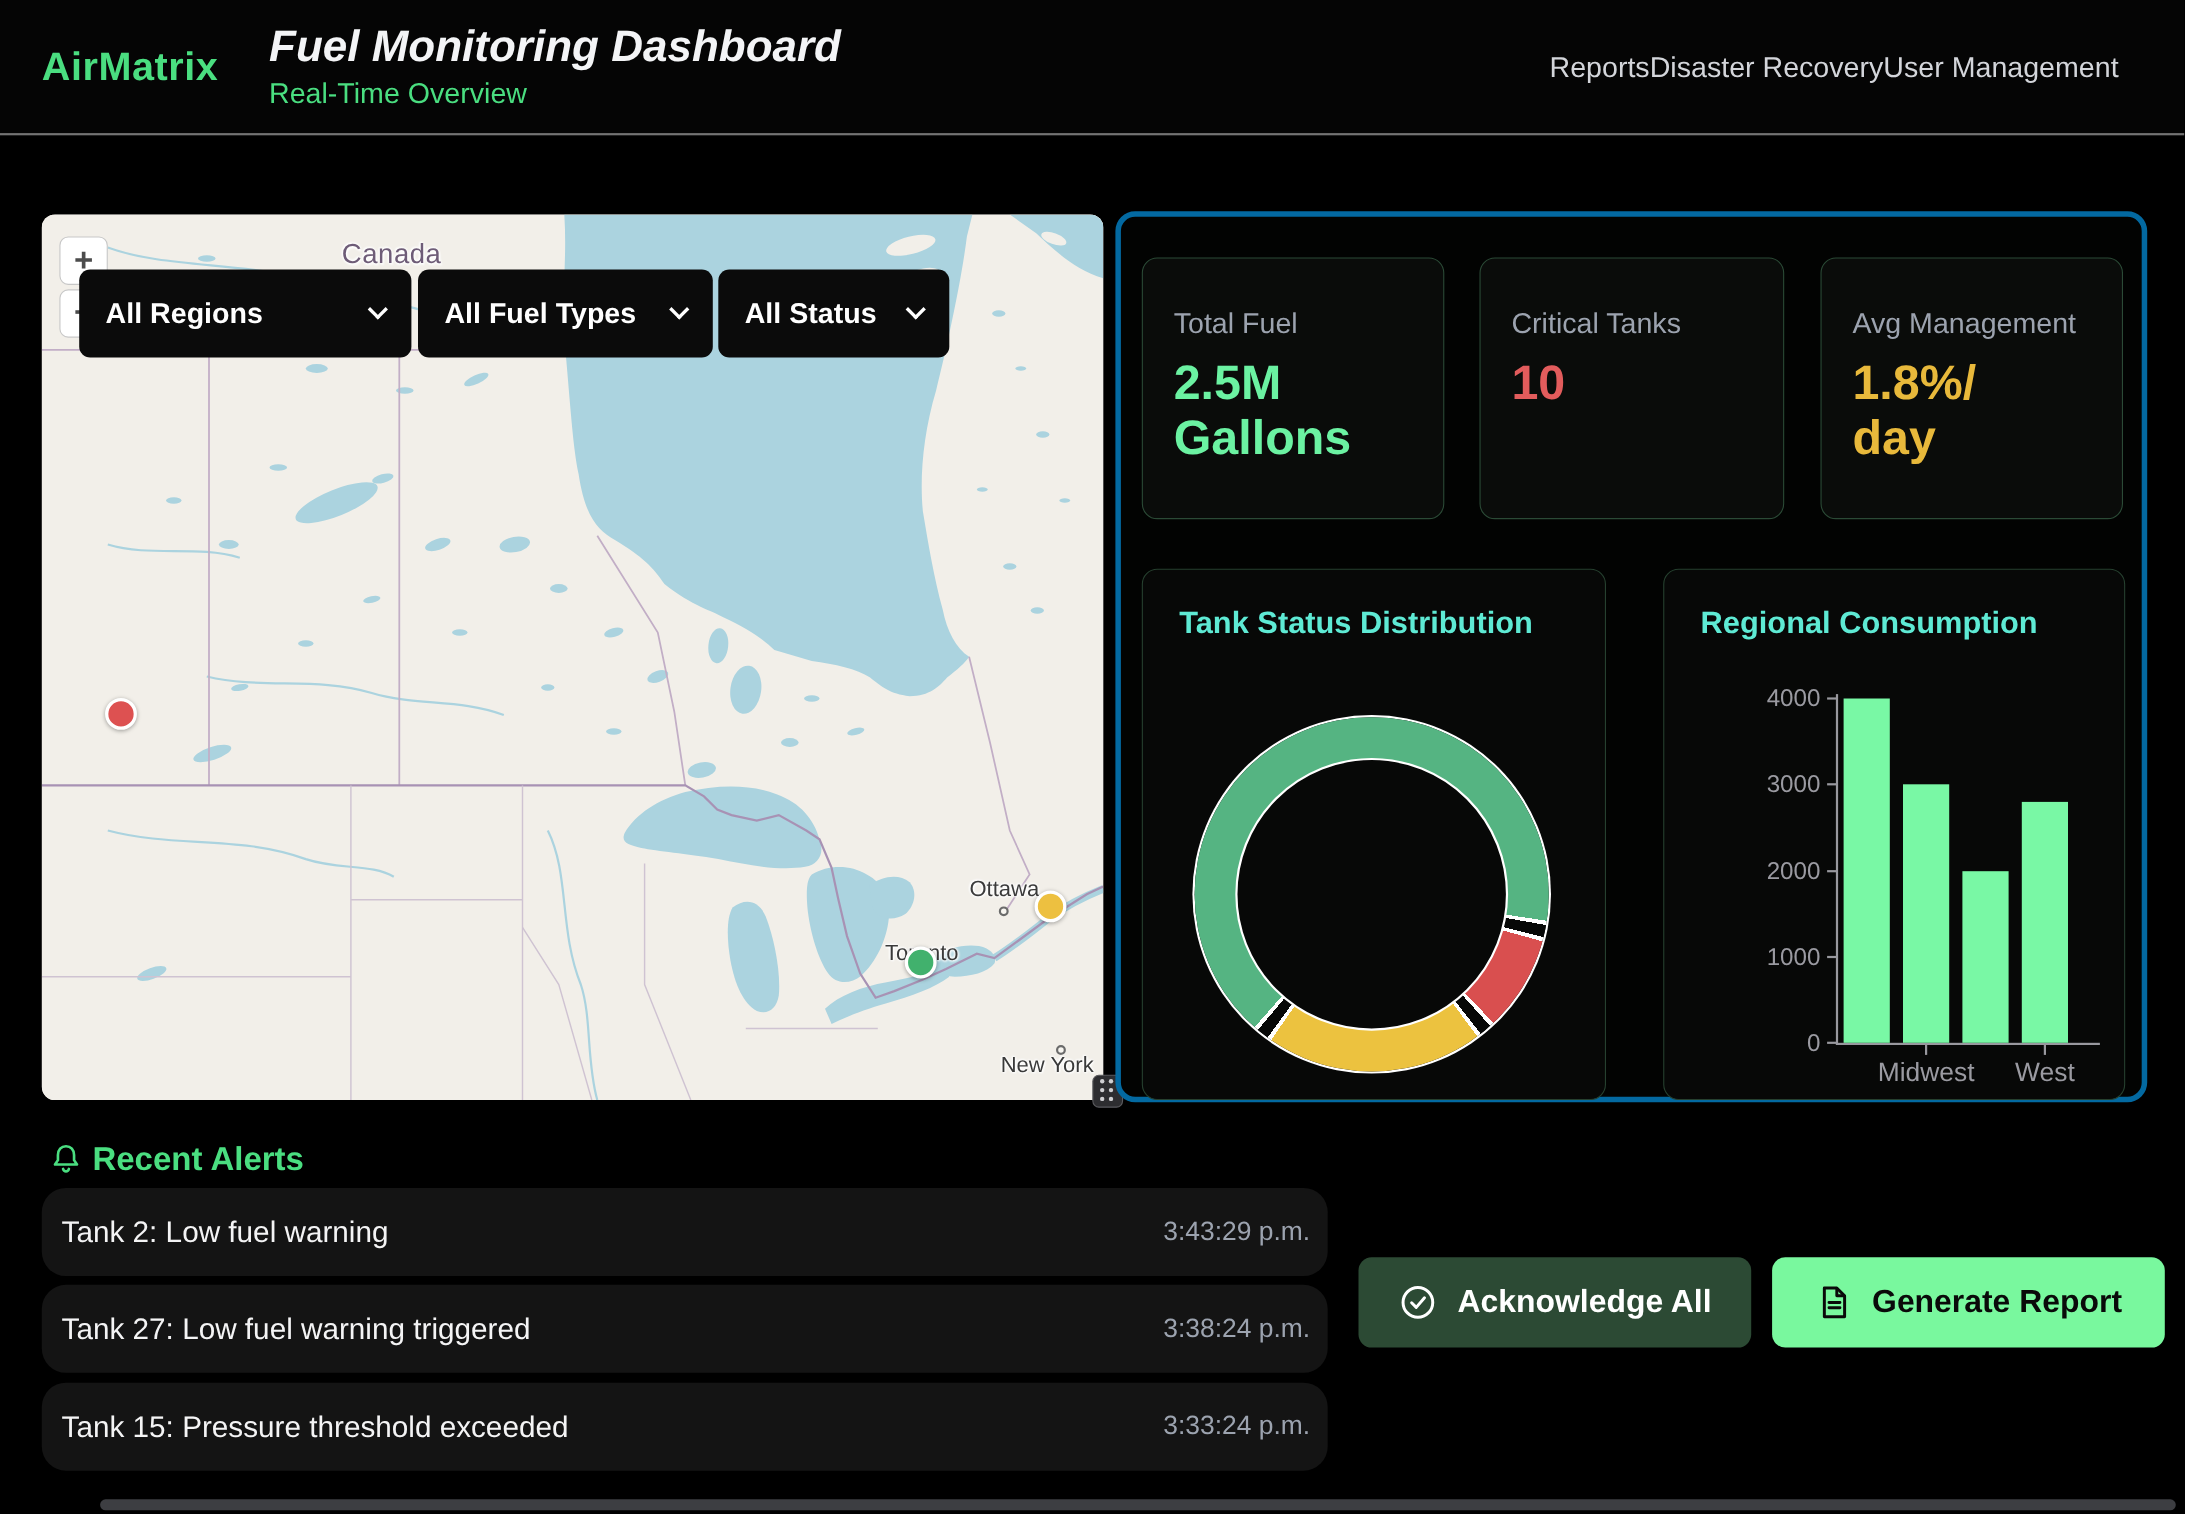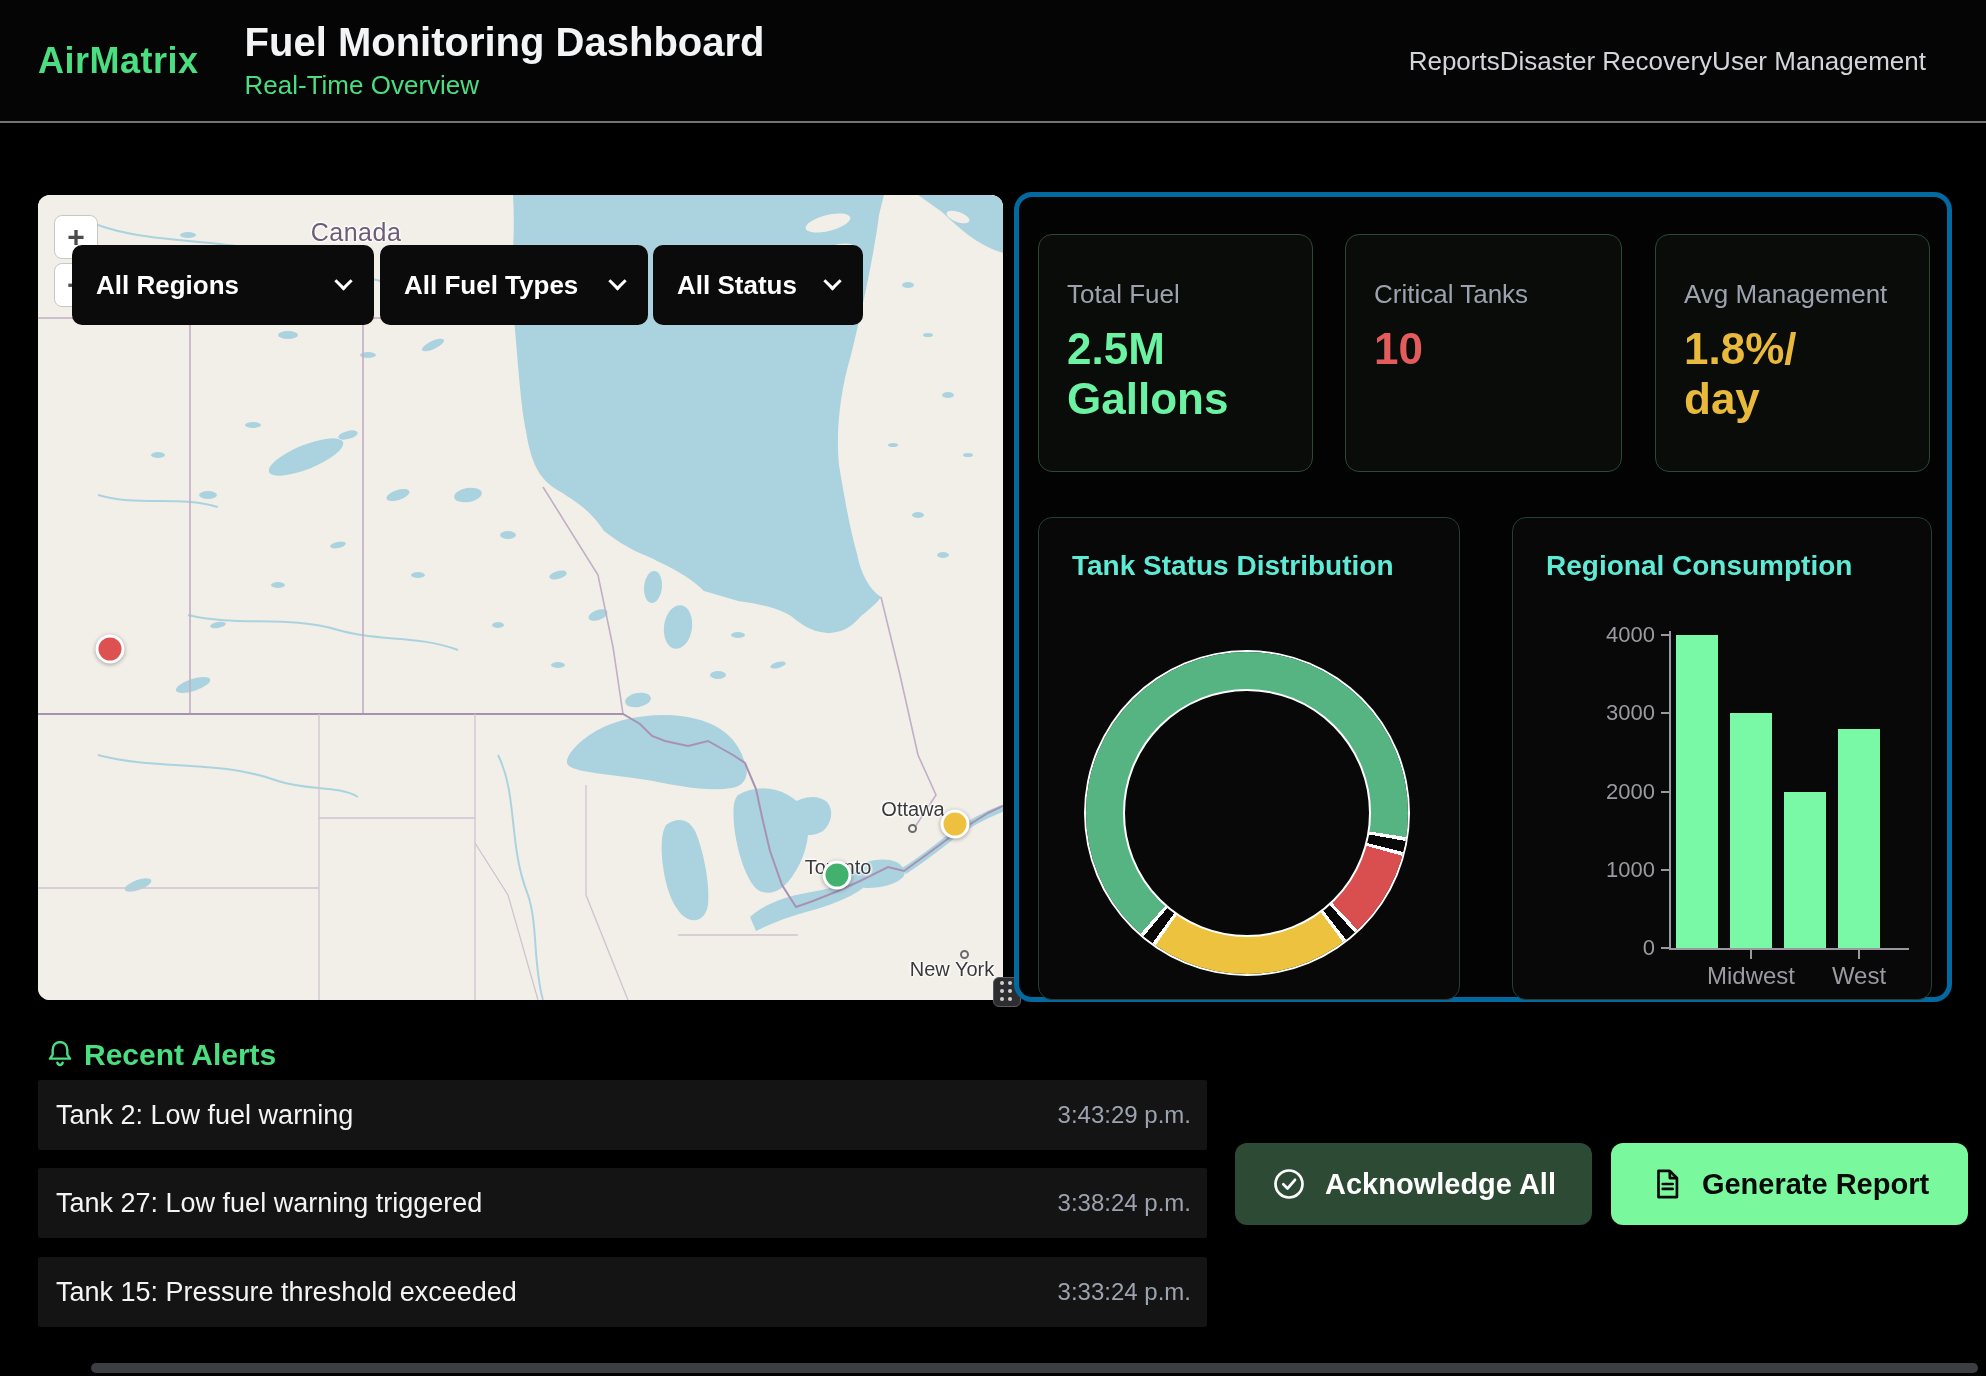--- a/index.html
+++ b/index.html
@@ -4,21 +4,21 @@
 <style>
   html,body{margin:0;padding:0;background:#000;}
   *{box-sizing:border-box;font-family:"Liberation Sans", sans-serif;}
   #app{position:relative;width:1986px;height:1376px;background:#000;overflow:hidden;}
 
   
   .header{position:absolute;left:0;top:0;width:1986px;height:123px;background:#050505;
           border-bottom:2px solid #737373;display:flex;align-items:center;}
   .logo{margin-left:38px;font-size:36px;font-weight:bold;color:#4ade80;letter-spacing:.5px;}
   .titleblock{margin-left:46px;}
-  .apptitle{font-size:40px;font-weight:bold;color:#f3f4f6;line-height:1.1;}
+  .apptitle{font-size:40px;font-weight:bold;color:#f3f4f6;line-height:1.1;font-style:italic;}
   .appsub{font-size:26px;color:#4ade80;margin-top:6px;}
   .nav{position:absolute;right:60px;top:0;height:123px;display:flex;align-items:center;}
   .nav-item{font-size:26px;color:#d3d5da;cursor:pointer;white-space:nowrap;}
 
   
   .map{position:absolute;left:38px;top:195px;width:965px;height:805px;border-radius:12px;
        overflow:hidden;background:#f2efe9;}
   .map svg{position:absolute;left:0;top:0;}
   .map-label{position:absolute;transform:translate(-50%,-50%);font-size:20px;color:#3a3a3a;
      text-shadow:0 0 3px #fff,0 0 3px #fff,1px 1px 2px #fff,-1px -1px 2px #fff;white-space:nowrap;}
@@ -66,21 +66,21 @@
   .axis{position:absolute;background:#98989e;}
   .ytick-label{position:absolute;width:90px;text-align:right;font-size:22px;color:#9a9aa1;}
   .ytick-dash{position:absolute;width:9px;height:2px;background:#98989e;}
   .xtick-dash{position:absolute;width:2px;height:9px;background:#98989e;}
   .xtick-label{position:absolute;transform:translateX(-50%);font-size:24px;color:#9a9aa1;white-space:nowrap;}
   .bar{position:absolute;background:#79f8a5;}
 
   
   .alerts-title{position:absolute;left:84px;top:1038px;font-size:30px;font-weight:bold;color:#4ade80;}
   .bell{position:absolute;left:44px;top:1038px;width:32px;height:32px;}
-  .alert-row{position:absolute;left:38px;width:1169px;height:70px;background:#141414;border-radius:2px;
+  .alert-row{position:absolute;left:38px;width:1169px;height:80px;background:#141414;border-radius:22px;
              display:flex;align-items:center;padding:0 16px 0 18px;}
   .alert-msg{font-size:27px;color:#f4f4f5;}
   .alert-time{margin-left:auto;font-size:24px;color:#9ca3af;}
 
   
   .btn{position:absolute;top:1143px;height:82px;width:357px;border-radius:12px;display:flex;
        align-items:center;justify-content:center;gap:18px;cursor:pointer;border:none;}
   .btn-ack{left:1235px;background:#2c4a34;color:#fff;}
   .btn-gen{left:1611px;background:#79f89e;color:#0a0a0a;}
   .btn span{font-size:29px;font-weight:bold;}

